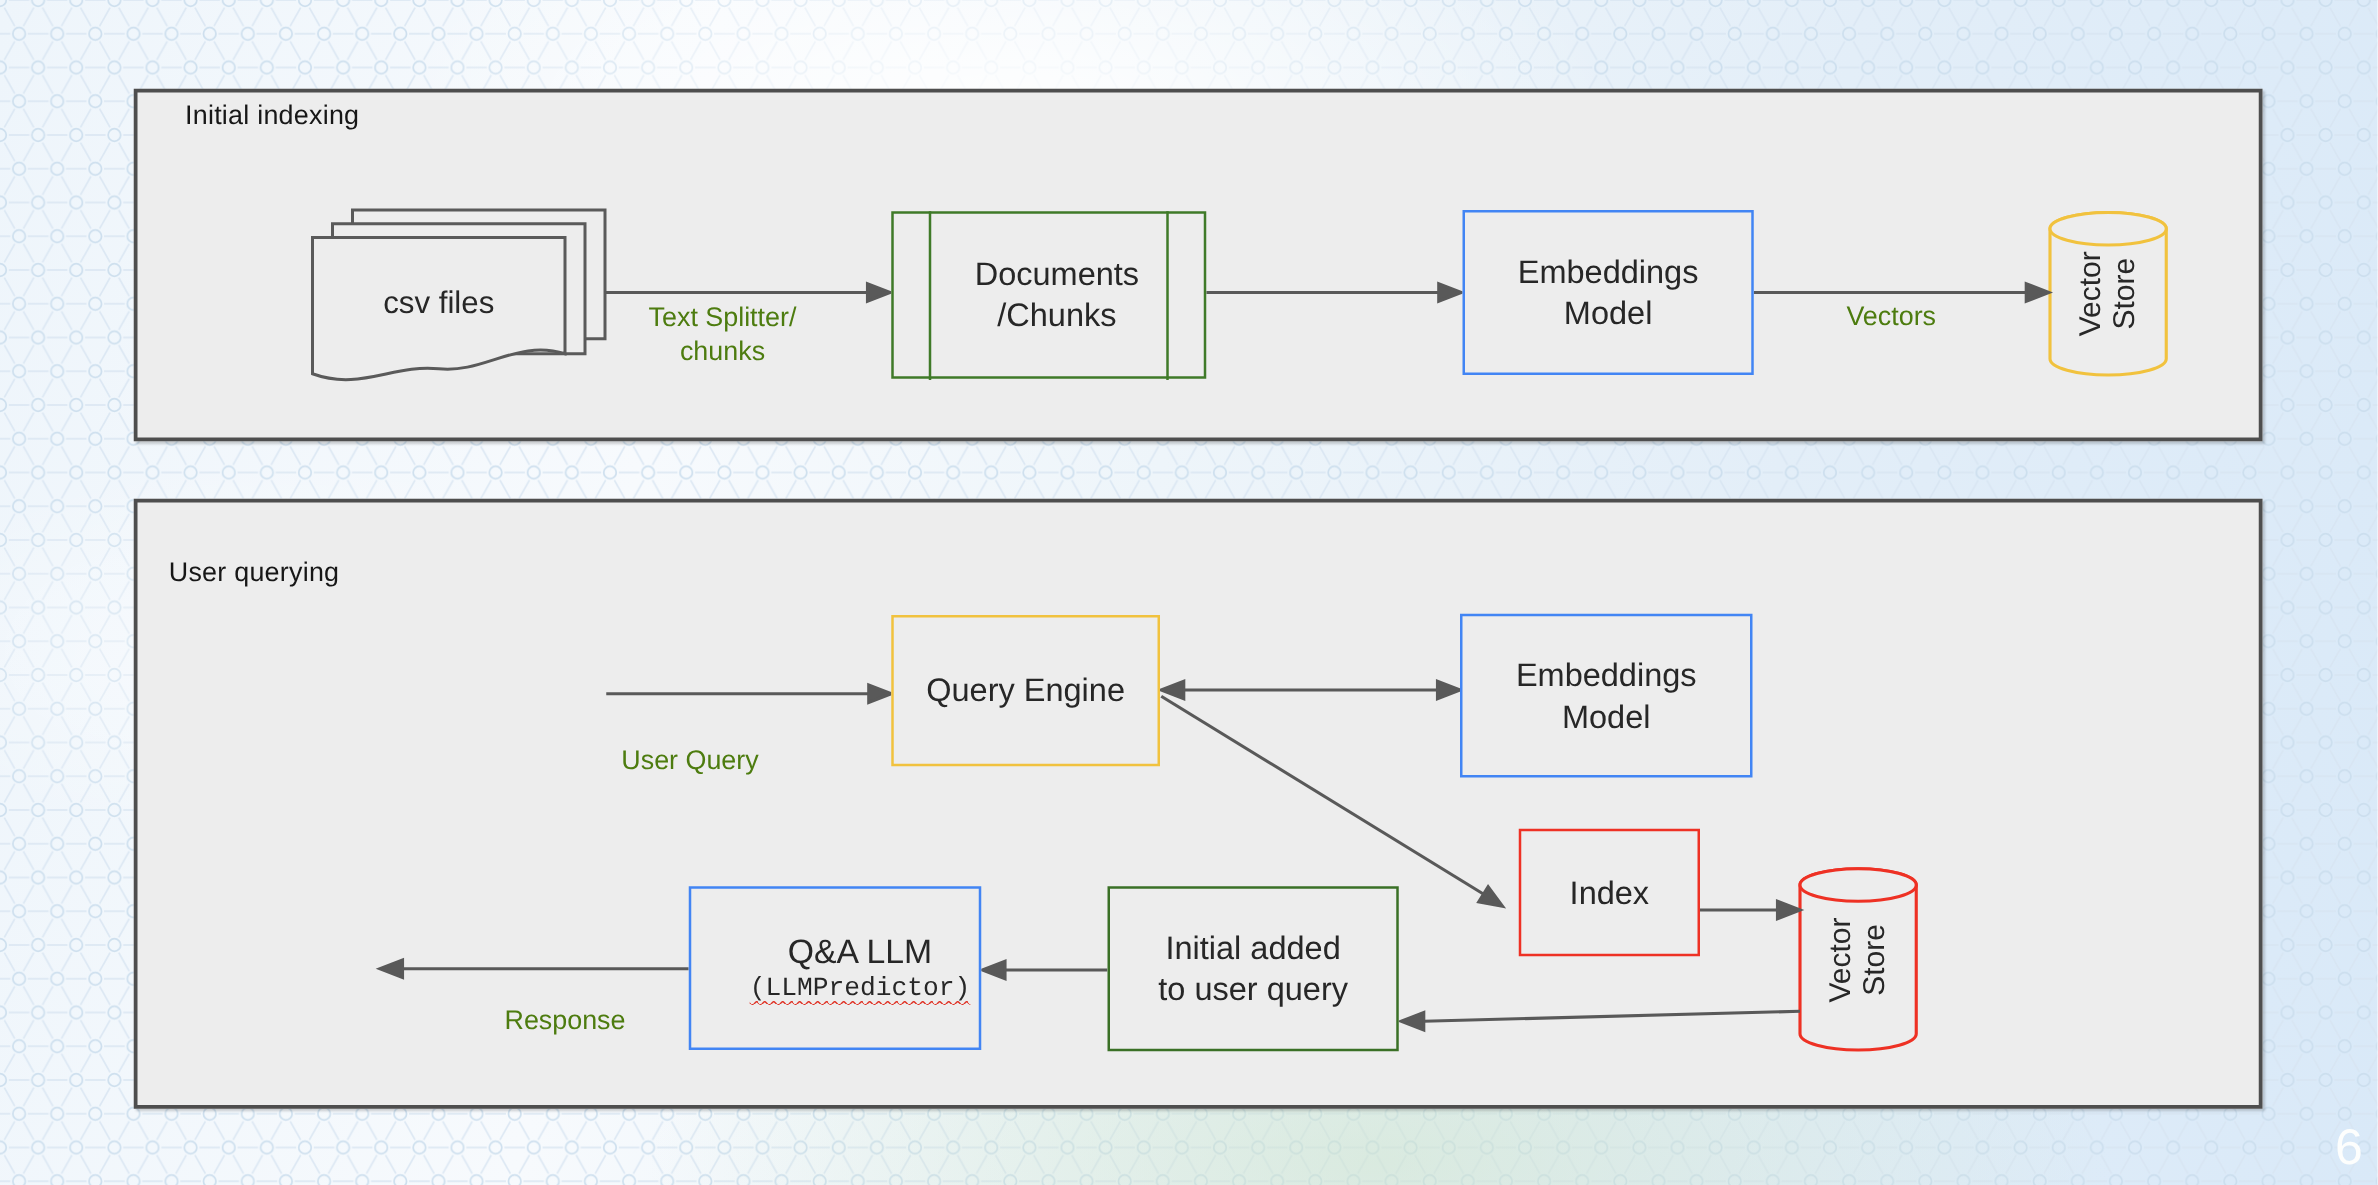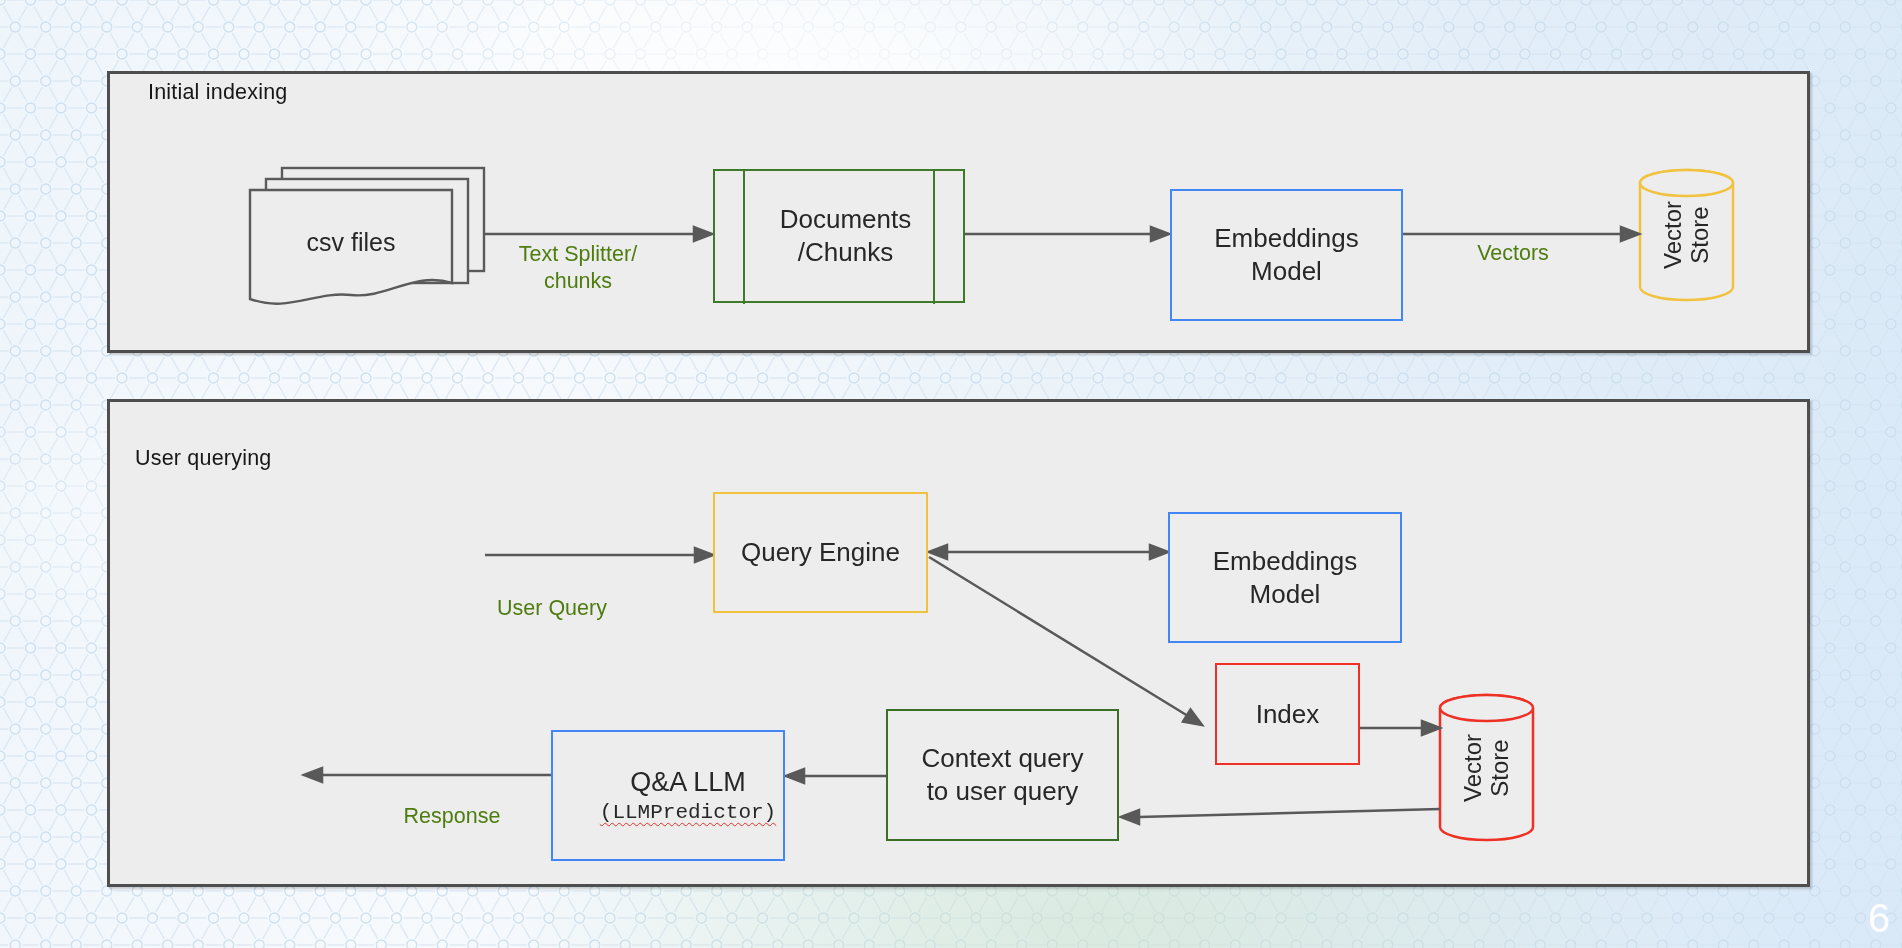--- a/index.html
+++ b/index.html
@@ -23,21 +23,21 @@
   #panel-querying{left:107px;top:399px;width:1703px;height:488px;}
   .panel-title{position:absolute;font-size:21.5px;color:#171717;z-index:4;letter-spacing:0.2px;}
   #title-indexing{left:136px;top:80px;margin-left:12px;}
   #title-querying{left:135px;top:446px;}
   svg.shapes{position:absolute;left:0;top:0;z-index:3;}
   .box{position:absolute;background:#ededed;box-sizing:border-box;z-index:4;
     display:flex;flex-direction:column;align-items:center;justify-content:center;
     text-align:center;font-size:26px;line-height:33px;color:#272727;}
   .b-green{border:2.5px solid #3f7a28;}
   .b-dkgreen{border:2.5px solid #3a7026;}
-  .b-blue{border:2.5px solid #4285f4;margin-top:21px;}
+  .b-blue{border:2.5px solid #4285f4;}
   .b-yellow{border:2.5px solid #f1c23e;}
   .b-red{border:2.5px solid #ee3124;}
   #box-documents{left:713px;top:169px;width:252px;height:134px;padding-left:13px;}
   .vline{position:absolute;top:-2.5px;bottom:-2.5px;width:0;border-left:2.5px solid #3f7a28;}
   .vline.l{left:28px;} .vline.r{right:28px;}
   #box-embeddings1{left:1170px;top:168px;width:233px;height:132px;}
   #box-queryengine{left:713px;top:492px;width:215px;height:121px;}
   #box-embeddings2{left:1168px;top:491px;width:234px;height:131px;}
   #box-index{left:1215px;top:663px;width:145px;height:102px;}
   #box-context{left:886px;top:709px;width:233px;height:132px;}
@@ -186,21 +186,21 @@
   <div class="box b-blue" id="box-embeddings2">
     <span>Embeddings</span>
     <span>Model</span>
   </div>
 
   <div class="box b-red" id="box-index">
     <span>Index</span>
   </div>
 
   <div class="box b-dkgreen" id="box-context">
-    <span>Context query</span>
+    <span>Initial added</span>
     <span>to user query</span>
   </div>
 
   <div class="box b-blue" id="box-qallm">
     <span class="l1">Q&amp;A LLM</span>
     <span class="l2">(LLMPredictor)</span>
   </div>
 
   <div class="cyl-label" id="cyl1-label">
     <div class="rot">

